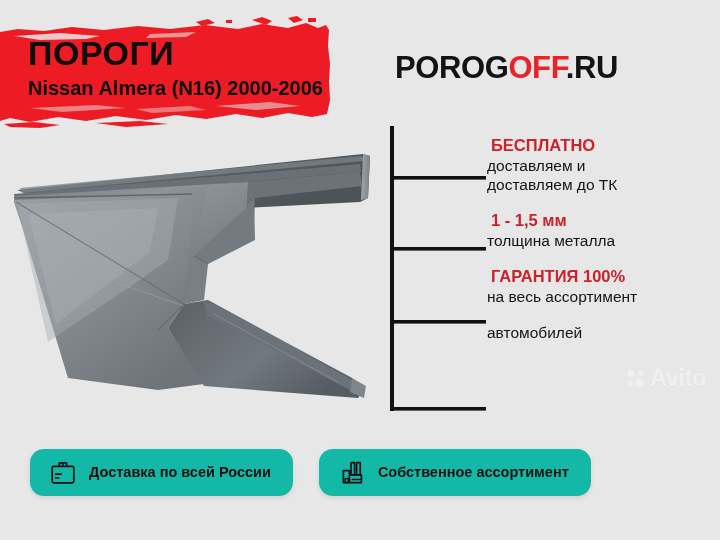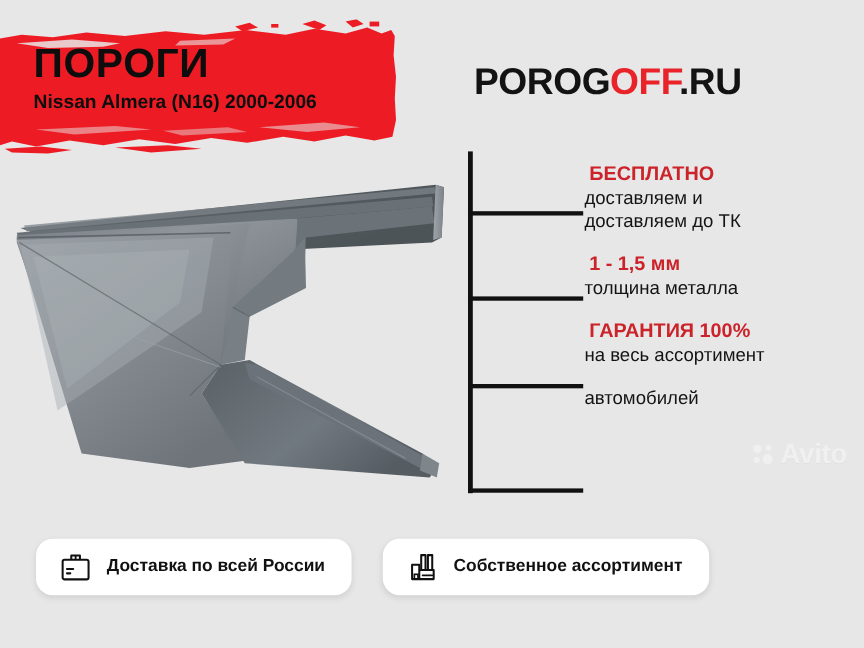--- a/index.html
+++ b/index.html
@@ -44,21 +44,21 @@
   .banner-title {
     font-size: 34px;
     font-weight: 800;
     letter-spacing: 0.5px;
     color: #0d0d0d;
     line-height: 1;
     margin: 0 0 8px 0;
     white-space: nowrap;
   }
   .banner-sub {
-    font-size: 16px;
+    font-size: 20px;
     font-weight: 700;
     color: #0d0d0d;
     line-height: 1;
     margin: 0;
     white-space: nowrap;
   }
 
   
   .logo {
     position: absolute;
@@ -126,21 +126,21 @@
     display: flex;
     gap: 26px;
     align-items: center;
   }
   .badge {
     display: flex;
     align-items: center;
     gap: 13px;
     height: 47px;
     padding: 0 22px 0 20px;
-    background: #ffffff;
+    background: #14b8a6;
     border-radius: 14px;
     box-shadow: 0 2px 5px rgba(0,0,0,0.10);
     white-space: nowrap;
   }
   .badge-label {
     font-size: 14.5px;
     font-weight: 700;
     color: #111111;
     line-height: 1;
   }

